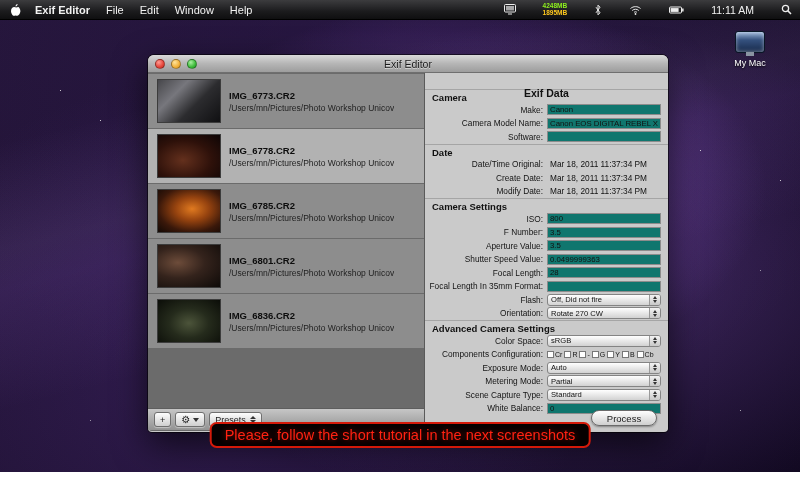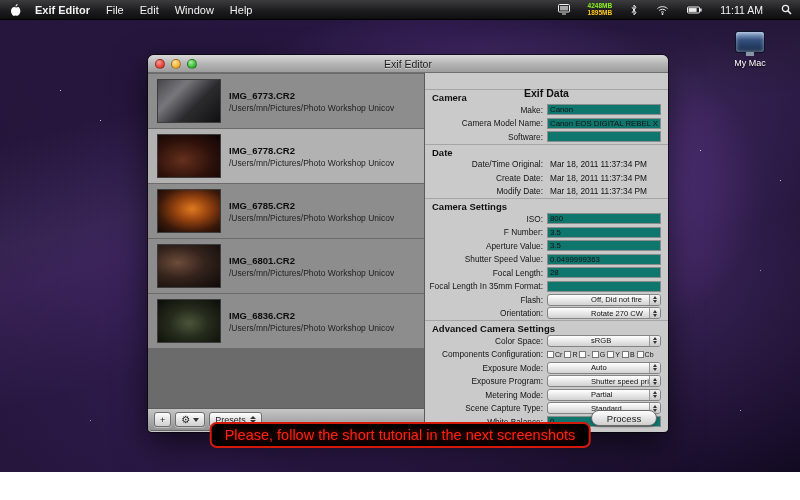--- a/index.html
+++ b/index.html
@@ -23,21 +23,21 @@
       520px 20px rgba(255,255,255,.6), 200px 40px rgba(255,255,255,.7), 600px 400px rgba(255,255,255,.6), 70px 390px #fff; }
 
   
   #menubar { position:absolute; left:0; top:0; width:800px; height:20px; z-index:50;
     background:linear-gradient(#3c3c3e, #1b1b1d 60%, #0f0f10); border-bottom:1px solid #000;
     display:flex; align-items:center; color:#f2f2f2; font-size:11px; }
   .apple { margin:0 14px 0 10px; display:flex; align-items:center; }
   .menu-item { margin-right:16px; }
   .menu-item.app { font-weight:bold; }
   #menubar .spacer { flex:1; }
-  .status { display:flex; align-items:center; gap:18px; padding-right:8px; }
+  .status { display:flex; align-items:center; gap:27px; padding-right:8px; }
   .st-icon { display:flex; align-items:center; opacity:.92; }
   .memcol { display:flex; flex-direction:column; line-height:6.5px; font-size:6.5px; font-weight:bold; text-align:right; }
   .mem-free { color:#8ef01e; }
   .mem-used { color:#ffc81e; }
   .clock { font-size:10.5px; }
 
   
   .desktop-icon { position:absolute; right:22px; top:31px; width:56px; text-align:center; z-index:10; }
   .imac { width:30px; height:22px; margin:0 auto; border-radius:3px; border:1px solid #0a1626;
     background:linear-gradient(#9ab4d8, #35517e 40%, #16294a); box-shadow:inset 0 0 4px rgba(255,255,255,.5); position:relative; }
@@ -91,21 +91,21 @@
   
   #rightpane { flex:1; background:#cacaca; border-radius:0 0 4px 0; overflow:hidden; position:relative; }
   .form-header { height:16px; text-align:center; font-weight:bold; font-size:10.5px; color:#111; padding-top:14px; }
   .sect { font-weight:bold; font-size:9.5px; color:#111; padding:2px 0 1px 7px; border-top:1px solid #a5a5a5; height:14px; }
   .frow { display:flex; align-items:center; height:13.5px; padding-right:7px; }
   .flabel { flex:0 0 122px; text-align:right; font-size:8.3px; color:#141414; padding-right:4px; white-space:nowrap; overflow:hidden; }
   .txt { flex:1; height:11px; border:1px solid #8c8c8c; background:#0f766e; font-size:7.8px; font-family:"Liberation Sans",sans-serif;
     padding:0 2px; color:#111; min-width:0; }
   .static { font-size:8.3px; color:#111; padding-left:3px; }
   .popup { flex:1; height:12px; border:1px solid #848484; border-radius:3px; background:linear-gradient(#ffffff,#d2d2d2);
-    display:flex; align-items:center; min-width:0; cursor:default;padding-left:40px; }
+    display:flex; align-items:center; min-width:0; cursor:default; }
   .pval { flex:1; font-size:7.6px; color:#111; padding:0 3px; white-space:nowrap; overflow:hidden; }
   .parrows { width:11px; align-self:stretch; border-left:1px solid #9a9a9a; display:flex; flex-direction:column;
     align-items:center; justify-content:center; gap:1px; background:linear-gradient(#f2f2f2,#c8c8c8); border-radius:0 2px 2px 0; }
   .parrows .up { border-left:2.5px solid transparent; border-right:2.5px solid transparent; border-bottom:3px solid #333; }
   .parrows .dn { border-left:2.5px solid transparent; border-right:2.5px solid transparent; border-top:3px solid #333; }
   .cbgroup { flex:1; display:flex; align-items:center; gap:2px; min-width:0; overflow:hidden; }
   .cb { display:inline-flex; align-items:center; gap:1px; }
   .cb .box { width:7px; height:7px; border:1px solid #777; background:#fff; display:inline-block; }
   .cb .cblbl { font-size:7px; color:#111; }
 
@@ -377,30 +377,20 @@
             <span class="flabel">Exposure Mode:</span>
           <div class="popup">
               <span class="pval">Auto</span>
               <span class="parrows">
                 <i class="up"></i>
                 <i class="dn"></i>
               </span>
             </div>
           </div>
         <div class="frow">
-            <span class="flabel">Exposure Program:</span>
-          <div class="popup">
-              <span class="pval">Shutter speed priority AE</span>
-              <span class="parrows">
-                <i class="up"></i>
-                <i class="dn"></i>
-              </span>
-            </div>
-          </div>
-        <div class="frow">
             <span class="flabel">Metering Mode:</span>
           <div class="popup">
               <span class="pval">Partial</span>
               <span class="parrows">
                 <i class="up"></i>
                 <i class="dn"></i>
               </span>
             </div>
           </div>
         <div class="frow">

